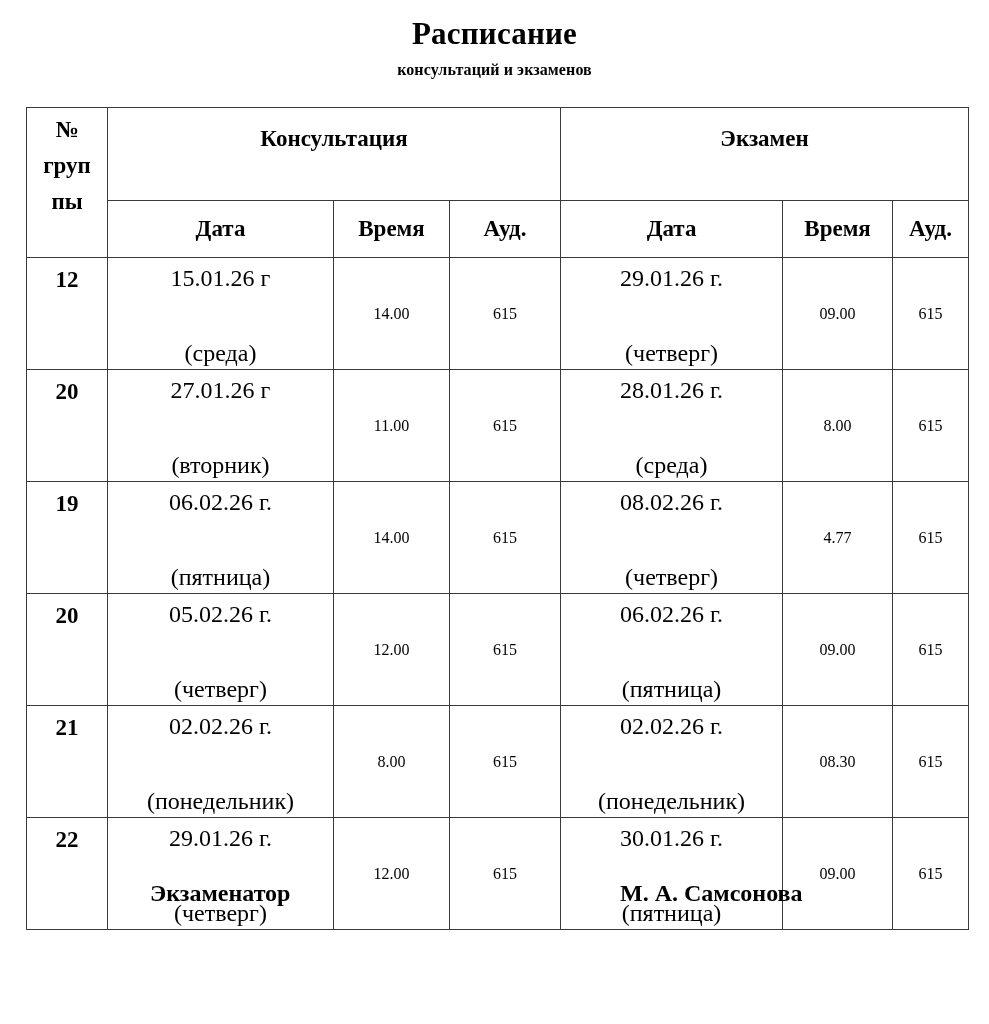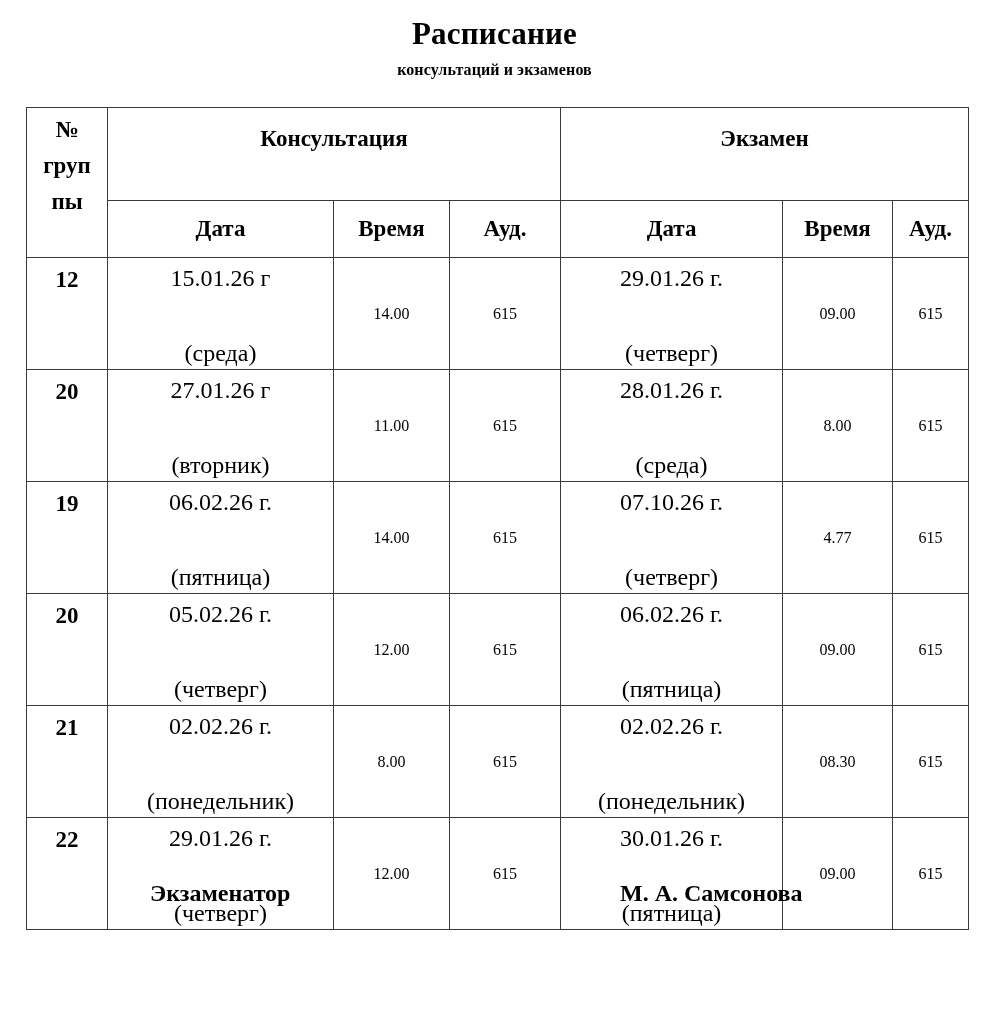--- a/index.html
+++ b/index.html
@@ -223,21 +223,21 @@
 
         <tr class="r2">
           <td class="group-no">19</td>
           <td class="date-cell">
             <span class="d1">06.02.26 г.</span>
             <span class="d2">(пятница)</span>
           </td>
           <td class="val-cell">14.00</td>
           <td class="val-cell">615</td>
           <td class="date-cell">
-            <span class="d1">07.10.26 г.</span>
+            <span class="d1">08.02.26 г.</span>
             <span class="d2">(четверг)</span>
           </td>
           <td class="val-cell">4.77</td>
           <td class="val-cell">615</td>
         </tr>
 
         <tr class="r3">
           <td class="group-no">20</td>
           <td class="date-cell">
             <span class="d1">05.02.26 г.</span>

